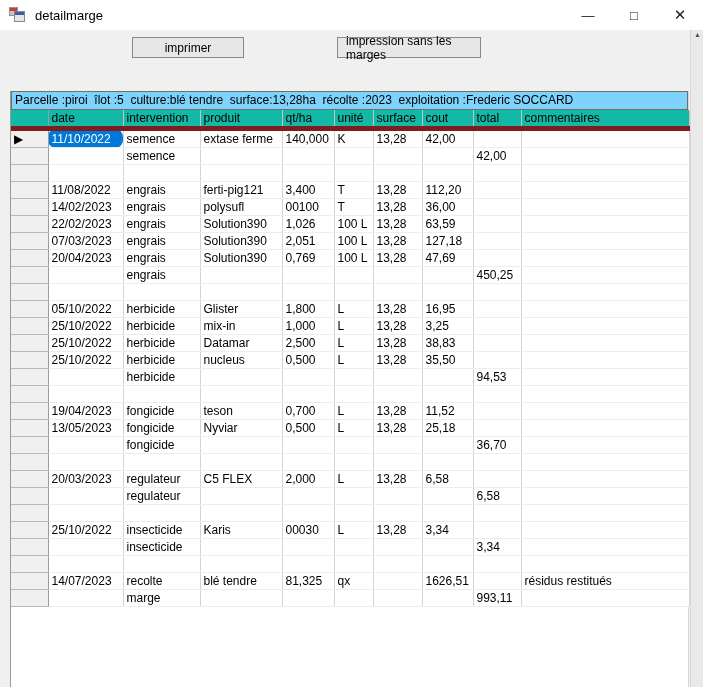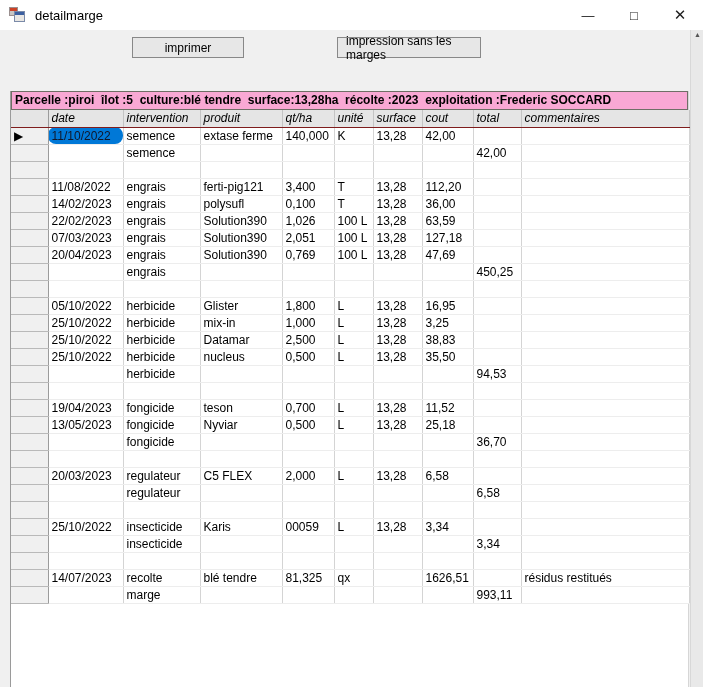--- a/index.html
+++ b/index.html
@@ -39,45 +39,45 @@
   #btn-imprimer { left:132px; width:112px;text-align:center; }
   #btn-impression { left:337px; width:144px; }
 
   
   .grid-wrap {
     position:absolute; left:10px; top:91px; width:679px; height:596px;
     background:#ffffff;
     border-left:1px solid #9a9a9a; border-right:1px solid #d6d6d6;
   }
   .parcel-bar {
-    height:19px; background:#f9a8d4; border:1px solid #6f6f66;
-    font-size:12px; font-weight:bold; line-height:17px;
+    height:19px; background:#7dd3fc; border:1px solid #6f6f66;
+    font-size:12px; font-weight:normal; line-height:17px;
     padding-left:3px; white-space:pre; overflow:hidden;
   }
   table.grid { border-collapse:collapse; table-layout:fixed; width:678px; }
   table.grid td, table.grid th {
     font-size:12px; font-weight:normal; text-align:left;
     padding:0 3px; white-space:nowrap; overflow:hidden;
     height:17px; line-height:16px;
   }
   thead th {
-    height:19px; background:#e5e5e5;
-    border-right:1px solid #c4c4c4; border-bottom:1px solid #7f1d1d;font-style:italic;
+    height:19px; background:#14b8a6;
+    border-right:1px solid #c4c4c4; border-bottom:5px solid #7f1d1d;
   }
   thead th.corner { border-right:1px solid #9b9b9b; }
   td.rowhdr {
     background:#f0f0f0;
     border-right:1px solid #9b9b9b; border-bottom:1px solid #b9b9b9;
     text-align:center; font-size:9px; padding:0;
   }
   td.cell {
     border-right:1px solid #d4d4d4; border-bottom:1px solid #ededed;
     background:#fff;
   }
-  td.cell.selected { background:#0078d7; color:#0f172a;border-radius:8px; }
+  td.cell.selected { background:#0078d7; color:#ffffff;border-radius:8px; }
 
   
   .vscroll {
     position:absolute; top:30px; right:0; width:13px; height:657px;
     background:#e9e9e9; border-left:1px solid #d8d8d8;
   }
   .vscroll .arrow-up {
     width:13px; height:14px; display:flex; align-items:flex-start; justify-content:center;
     font-size:7px; color:#555; line-height:10px;
   }
@@ -177,21 +177,21 @@
           <td class="cell">13,28</td>
           <td class="cell">112,20</td>
           <td class="cell"></td>
           <td class="cell"></td>
         </tr>
         <tr>
           <td class="rowhdr"></td>
           <td class="cell">14/02/2023</td>
           <td class="cell">engrais</td>
           <td class="cell">polysufl</td>
-          <td class="cell">0,100</td>
+          <td class="cell">00100</td>
           <td class="cell">T</td>
           <td class="cell">13,28</td>
           <td class="cell">36,00</td>
           <td class="cell"></td>
           <td class="cell"></td>
         </tr>
         <tr>
           <td class="rowhdr"></td>
           <td class="cell">22/02/2023</td>
           <td class="cell">engrais</td>
@@ -405,21 +405,21 @@
           <td class="cell"></td>
           <td class="cell"></td>
           <td class="cell"></td>
           <td class="cell"></td>
         </tr>
         <tr>
           <td class="rowhdr"></td>
           <td class="cell">25/10/2022</td>
           <td class="cell">insecticide</td>
           <td class="cell">Karis</td>
-          <td class="cell">00059</td>
+          <td class="cell">00030</td>
           <td class="cell">L</td>
           <td class="cell">13,28</td>
           <td class="cell">3,34</td>
           <td class="cell"></td>
           <td class="cell"></td>
         </tr>
         <tr>
           <td class="rowhdr"></td>
           <td class="cell"></td>
           <td class="cell">insecticide</td>

